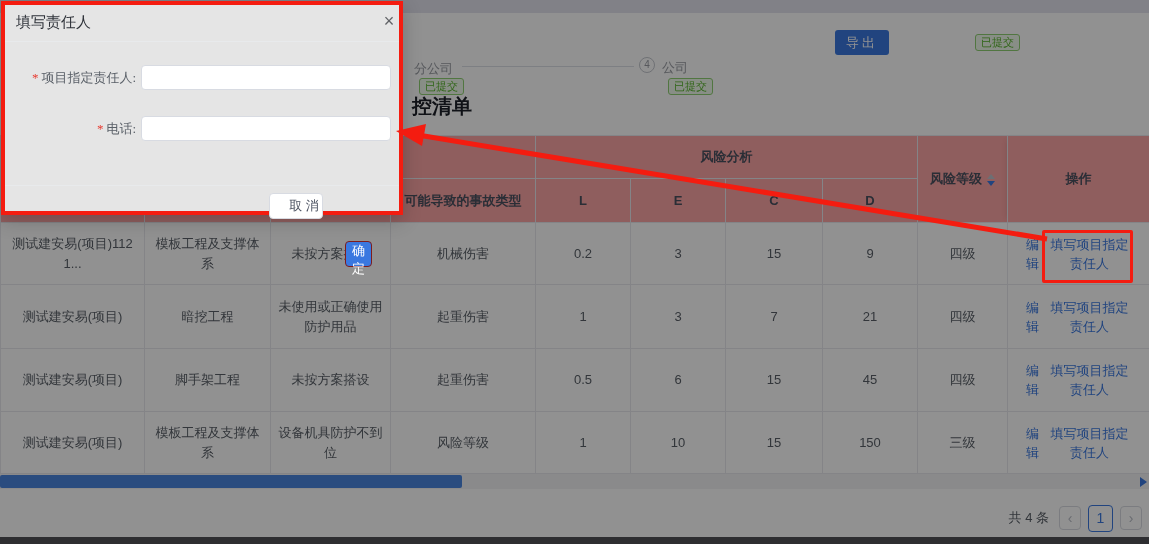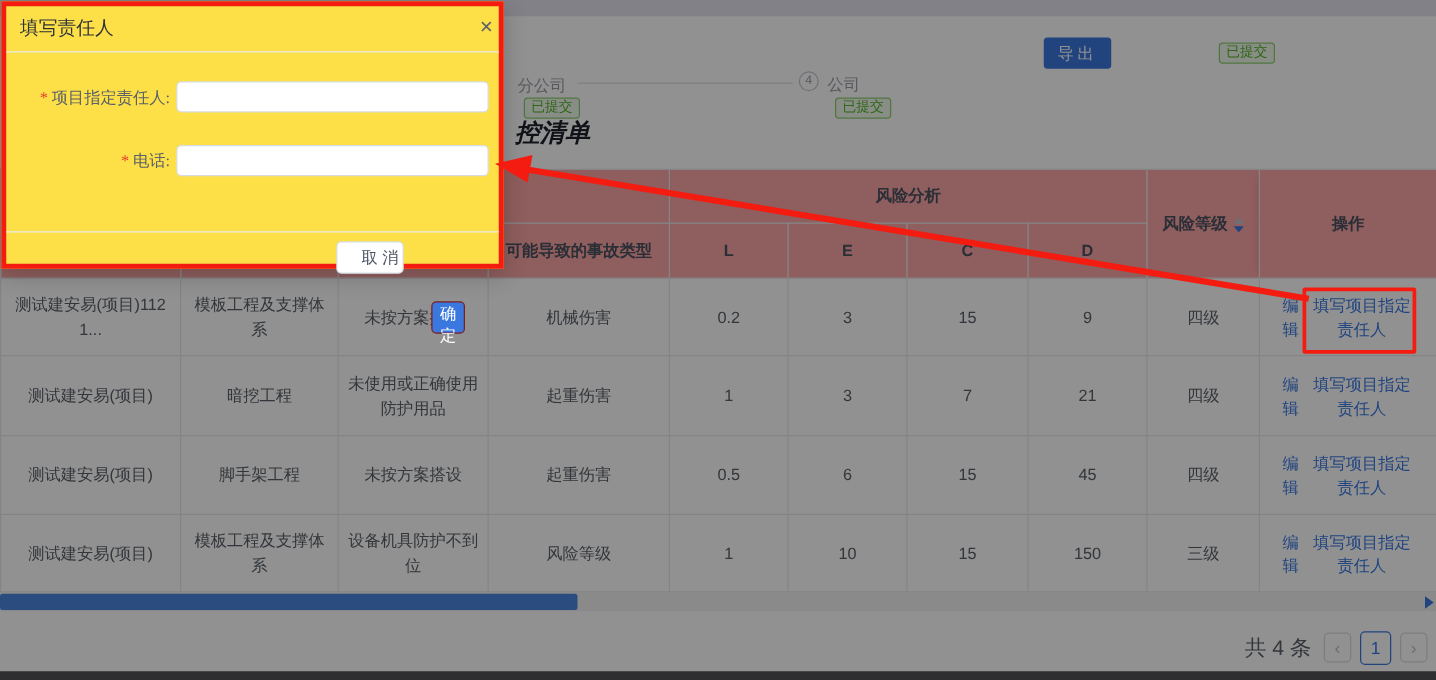--- a/index.html
+++ b/index.html
@@ -16,21 +16,21 @@
     color:#54b32a; background:#f0f9eb; border:1px solid #8fd073; border-radius:3px; }
   .badge-top { left:975px; top:34px; }
   .badge-step1 { left:419px; top:78px; }
   .badge-step2 { left:668px; top:78px; }
   .step-label { position:absolute; font-size:13px; color:#999ca3; }
   .step1-label { left:414px; top:60px; }
   .step2-label { left:662px; top:59px; }
   .step-line { position:absolute; left:462px; top:66px; width:172px; height:1px; background:#dcdfe6; }
   .step-circle { position:absolute; left:639px; top:57px; width:16px; height:16px; border:1px solid #c4c7ce;
     border-radius:50%; font-size:10px; color:#999ca3; text-align:center; line-height:14px; background:#fff; }
-  .page-title { position:absolute; left:412px; top:93px; font-size:20px; font-weight:bold; color:#1d2129;font-style:italic; }
+  .page-title { position:absolute; left:412px; top:93px; font-size:20px; font-weight:bold; color:#1d2129; }
 
   
   table.grid { position:absolute; left:0; top:135px; width:1149px; border-collapse:collapse; table-layout:fixed; }
   table.grid th, table.grid td { border:1px solid #e9e9ee; text-align:center; vertical-align:middle;
     font-size:13px; padding:2px 6px; word-break:break-all; }
   table.grid th { background:#fca5a5; color:#4a5160; font-weight:bold; }
   table.grid td { background:#fff; color:#5a6068; line-height:20px; }
   tr.hrowA { height:43px; } tr.hrowB { height:44px; }
   td.opcell { background:#fdfdfd; }
   th.opcol { box-shadow:-5px 0 6px -4px rgba(0,0,0,.12); }
@@ -43,34 +43,34 @@
   .caret-down { width:0; height:0; border-left:4px solid transparent; border-right:4px solid transparent;
     border-top:5px solid #3a78e0; }
 
   
   .hscroll-track { position:absolute; left:0; top:474px; width:1149px; height:15px; background:#f2f2f4; }
   .hscroll-thumb { position:absolute; left:0; top:475px; width:462px; height:13px; background:#4a86e0; border-radius:2px; cursor:pointer; }
   .scroll-right-arrow { position:absolute; left:1140px; top:477px; width:0; height:0;
     border-top:5px solid transparent; border-bottom:5px solid transparent; border-left:7px solid #3a78e0; }
   .pagination { position:absolute; left:0; top:504px; width:1142px; height:28px; display:flex;
     justify-content:flex-end; align-items:center; gap:7px; }
-  .page-total { font-size:17px; color:#5a6068; margin-right:3px; }
+  .page-total { font-size:13px; color:#5a6068; margin-right:3px; }
   .page-btn { width:22px; height:24px; border:1px solid #d8dbe2; border-radius:4px; background:#fff;
     color:#b9bdc6; font-size:14px; line-height:22px; text-align:center; cursor:pointer; }
   .page-btn.current { width:25px; height:27px; border-color:#3a78e0; color:#3a78e0; line-height:25px; }
   .bottom-strip { position:absolute; left:0; top:537px; width:1149px; height:7px; background:#515157; }
 
   
   .mask { position:absolute; inset:0; background:rgba(0,0,0,0.43); z-index:10; }
   .annotation-box { position:absolute; left:1042px; top:230px; width:91px; height:53px;
     border:3px solid #f41c10; border-radius:2px; z-index:15; }
   .annotation-arrow { position:absolute; inset:0; z-index:30; pointer-events:none; }
 
   
-  .modal { position:absolute; left:1px; top:1px; width:402px; height:214px; background:#fde047;
+  .modal { position:absolute; left:1px; top:1px; width:402px; height:214px; background:#e5e5e5;
     border:4px solid #f41c10; z-index:20; box-shadow:0 6px 18px rgba(0,0,0,.2); }
   .modal-title { position:absolute; left:11px; top:8px; font-size:15px; color:#2d3138; }
   .modal-close { position:absolute; left:372px; top:4px; width:24px; height:24px; font-size:18px;
     color:#606266; text-align:center; line-height:24px; cursor:pointer; background:none; border:none; }
   .modal-hdiv { position:absolute; left:0; top:36px; width:100%; height:1px; background:#e8eaec; }
   .form-row { position:absolute; left:0; height:25px; }
   .form-row.r1 { top:60px; } .form-row.r2 { top:111px; }
   .field-label { position:absolute; left:0; top:0; width:131px; text-align:right; font-size:13px;
     color:#5a6068; line-height:25px;font-family:Liberation Serif, serif; }
   .req { color:#e83a30; margin-right:3px; }

